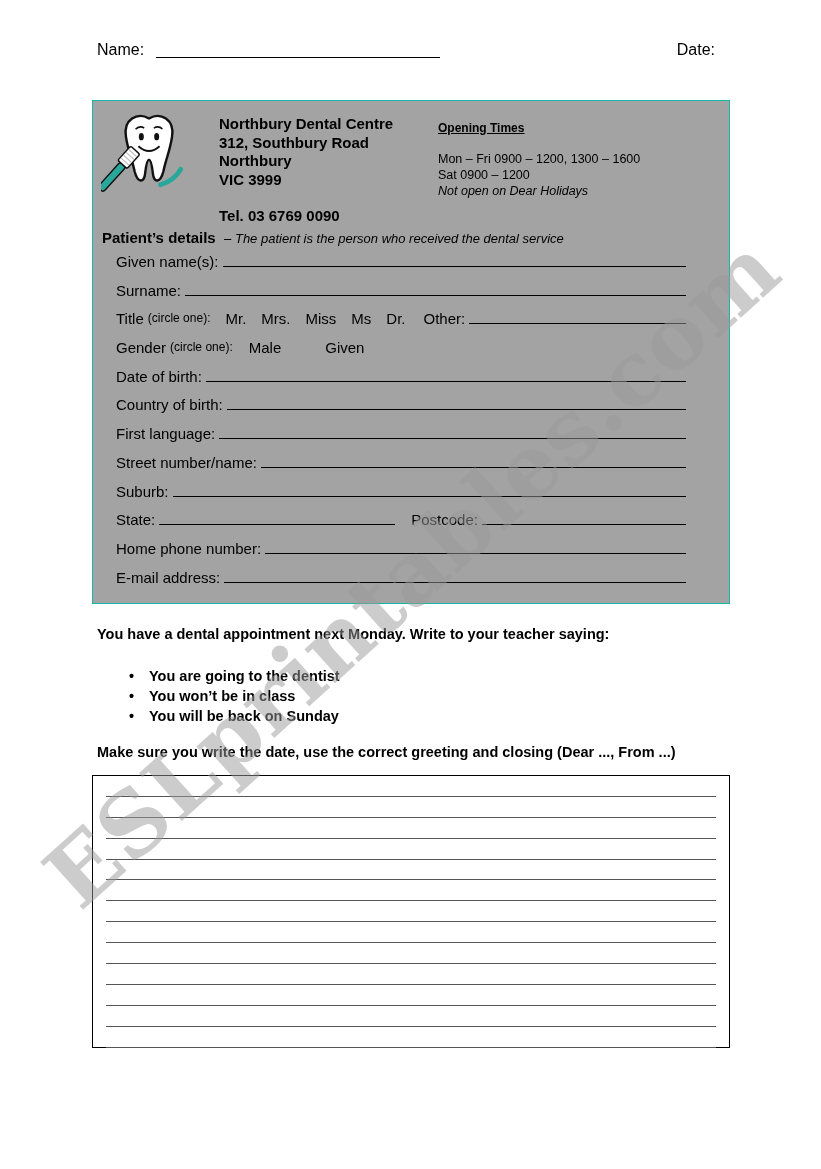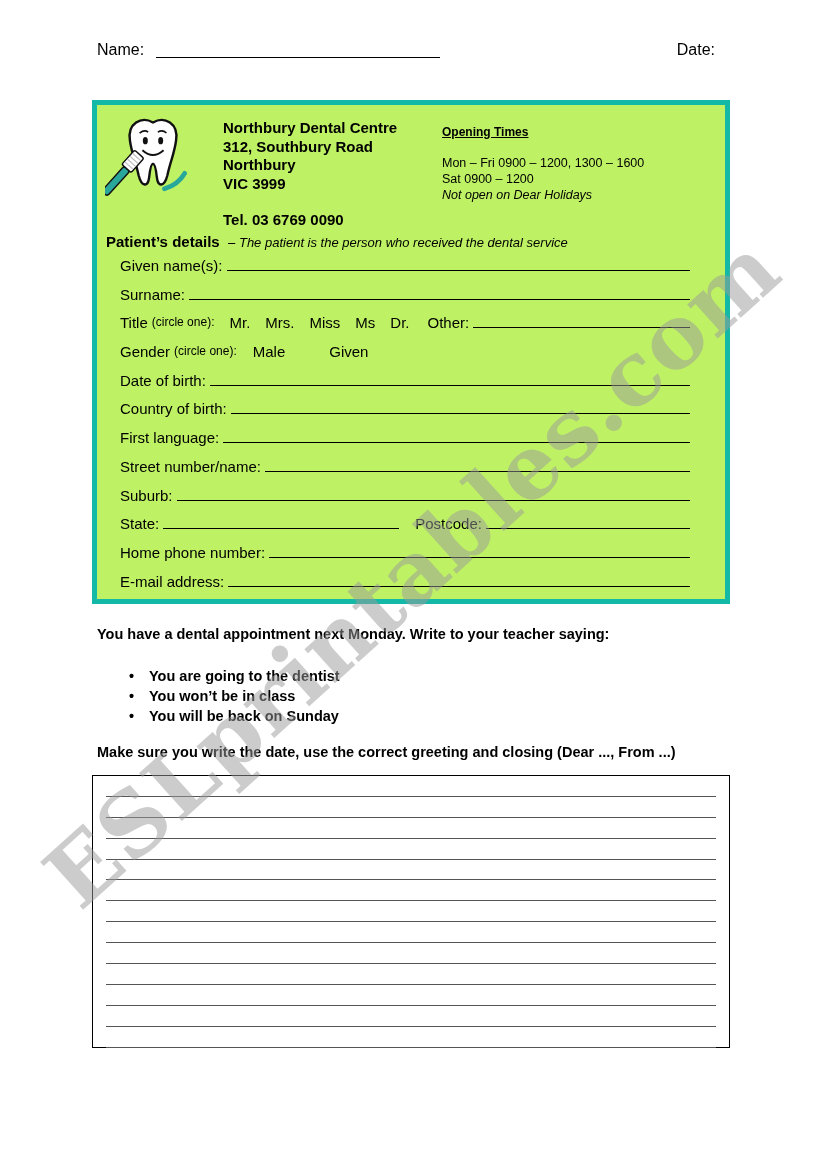--- a/index.html
+++ b/index.html
@@ -23,21 +23,21 @@
   
   .top-field { position:absolute; top:40px; display:flex; align-items:flex-end; font-size:16px; }
   .top-name { left:97px; width:343px; }
   .top-date { left:477px; width:246px;flex-direction:column; }
   .top-label { margin-right:8px; line-height:20px; }
   .blank { flex:1; border-bottom:1.5px solid #000; margin:0 0 2px 4px; height:14px; }
 
   
   .form-box {
     position:absolute; left:92px; top:100px; width:638px; height:504px;
-    border:5px solid #14b8a6; background:#bef264;
+    border:1px solid #14b8a6; background:#a3a3a3;
   }
   .logo { position:absolute; left:8px; top:5px; width:96px; height:96px; }
   .clinic { position:absolute; left:126px; top:14px; font-weight:bold; font-size:15px; line-height:18.5px; }
   .tel { position:absolute; left:126px; top:106px; font-weight:bold; font-size:15px; }
   .opening { position:absolute; left:345px; top:20px; width:280px; }
   .opening-title { font-weight:bold; font-size:12px; text-decoration:underline; }
   .hours { font-size:12.5px; line-height:16px; margin-top:0; }
   .hours-first { margin-top:16px; }
   .hours-note { font-size:12.5px; font-style:italic; line-height:16px; }
 

